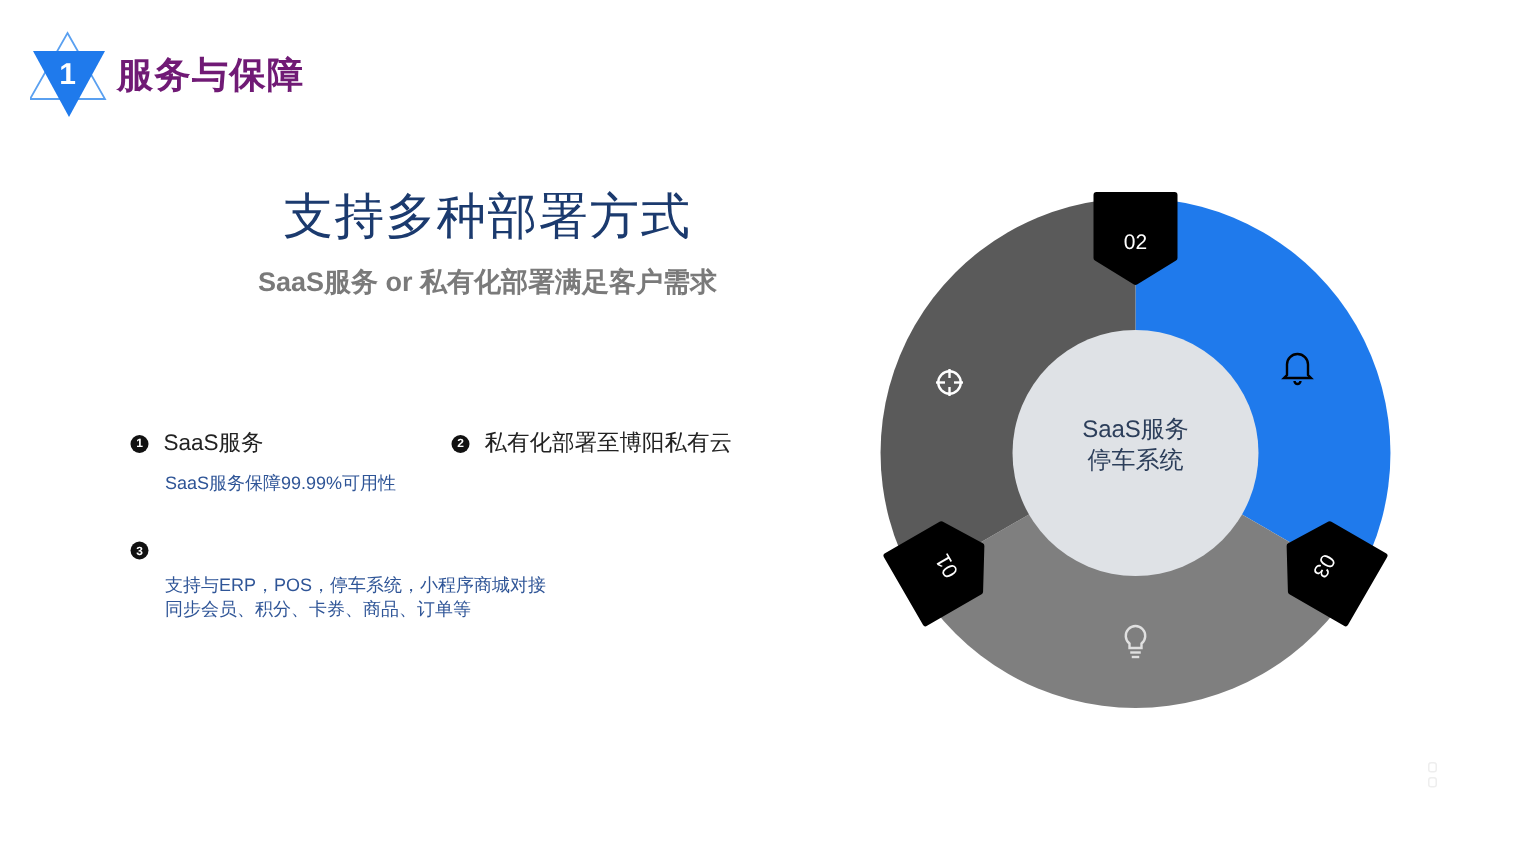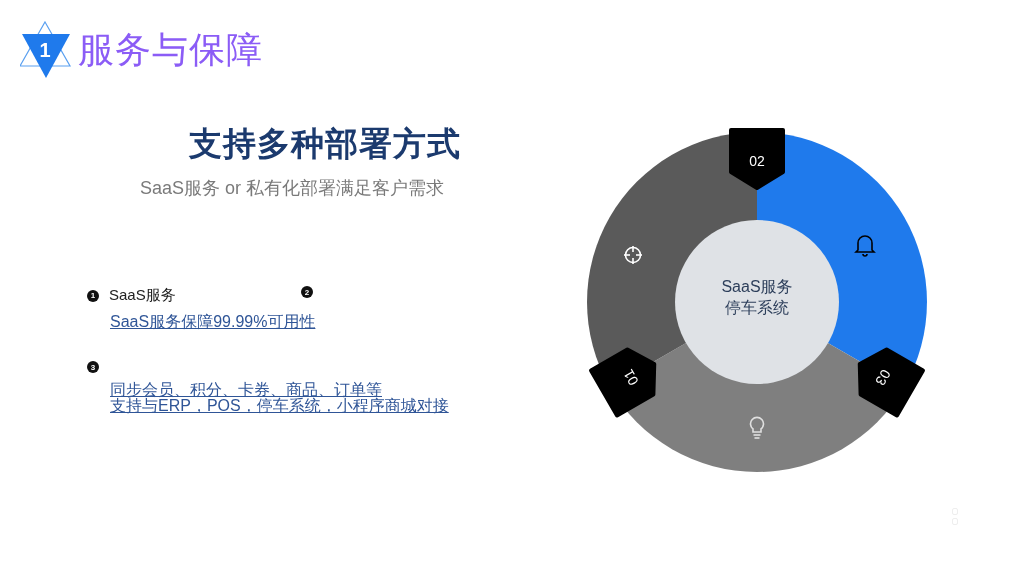--- a/index.html
+++ b/index.html
@@ -2,28 +2,28 @@
 <html><head>
 <meta charset="utf-8">
 <style>
   html, body { margin: 0; padding: 0; }
   body { width: 1024px; height: 576px; background: #ffffff; position: relative; overflow: hidden;
          font-family: "Liberation Sans", "DejaVu Sans", sans-serif; }
   .header { position: absolute; left: 20px; top: 18px; height: 64px; display: flex; align-items: center; }
   .logo { position: relative; width: 56px; height: 60px; }
   .logo svg { position: absolute; left: 0; top: 0; }
   .logo-num { position: absolute; left: 0; top: 19px; width: 50px; text-align: center; color: #fff; font-weight: bold; font-size: 20px; }
-  .header-title { margin-left: 2px; font-size: 36px; font-weight: normal; color: #8b5cf6; letter-spacing: 1px; }
-  .main-title { position: absolute; left: 160px; top: 122px; width: 330px; text-align: center; font-size: 33px; font-weight: bold; color: #1b3a6e; letter-spacing: 1px; }
-  .subtitle { position: absolute; left: 140px; top: 176px; width: 370px; font-size: 18px; font-weight: normal; color: #7a7a7a; }
+  .header-title { margin-left: 2px; font-size: 24px; font-weight: bold; color: #701a75; letter-spacing: 1px; }
+  .main-title { position: absolute; left: 160px; top: 122px; width: 330px; text-align: center; font-size: 33px; font-weight: normal; color: #1b3a6e; letter-spacing: 1px; }
+  .subtitle { position: absolute; left: 140px; top: 176px; width: 370px; text-align: center; font-size: 18px; font-weight: bold; color: #7a7a7a; }
   .feature { position: absolute; }
   .f-head { display: flex; align-items: center; font-size: 15px; color: #222; }
   .f-bullet { width: 12px; height: 12px; border-radius: 50%; background: #111; color: #fff; font-size: 8px; font-weight: bold;
               display: inline-flex; align-items: center; justify-content: center; margin-right: 10px; }
-  .f-desc { margin-left: 23px; margin-top: 9px; font-size: 16px; color: #2f5597; line-height: 16px; text-decoration: underline; }
+  .f-desc { margin-left: 23px; margin-top: 9px; font-size: 12px; color: #2f5597; line-height: 16px; }
   .wheel { position: absolute; left: 580px; top: 122px; width: 360px; height: 360px; }
   .center-text { position: absolute; left: 676px; top: 276px; width: 162px; text-align: center; font-size: 16px; color: #2c3e5a; line-height: 21px; }
   .tag-label { font-size: 14px; fill: #ffffff; font-family: "Liberation Sans", sans-serif; }
   .dots { position: absolute; left: 952px; top: 508px; width: 6px; }
   .dots span { display: block; width: 4px; height: 5px; border: 1px solid #eee; border-radius: 2px; margin-bottom: 3px; }
 </style>
 </head>
 <body>
 
 <div class="header">
@@ -44,30 +44,31 @@
   <div class="f-head">
     <span class="f-bullet">1</span>
     <span>SaaS服务</span>
   </div>
   <div class="f-desc">SaaS服务保障99.99%可用性</div>
 </div>
 
 <div class="feature" style="left:301px; top:286px;">
   <div class="f-head">
     <span class="f-bullet">2</span>
+    <span>私有化部署至博阳私有云</span>
   </div>
 </div>
 
 <div class="feature" style="left:87px; top:361px;">
   <div class="f-head">
     <span class="f-bullet">3</span>
   </div>
   <div class="f-desc">
+    <div>支持与ERP，POS，停车系统，小程序商城对接</div>
     <div>同步会员、积分、卡券、商品、订单等</div>
-    <div>支持与ERP，POS，停车系统，小程序商城对接</div>
   </div>
 </div>
 
 <svg class="wheel" viewBox="580 122 360 360">
 
   <path d="M757,302 L757,132 A170,170 0 0 1 904.2,387 Z" fill="#1f7aec"></path>
 
   <path d="M757,302 L904.2,387 A170,170 0 0 1 609.8,387 Z" fill="#7f7f7f"></path>
 
   <path d="M757,302 L609.8,387 A170,170 0 0 1 757,132 Z" fill="#5a5a5a"></path>

